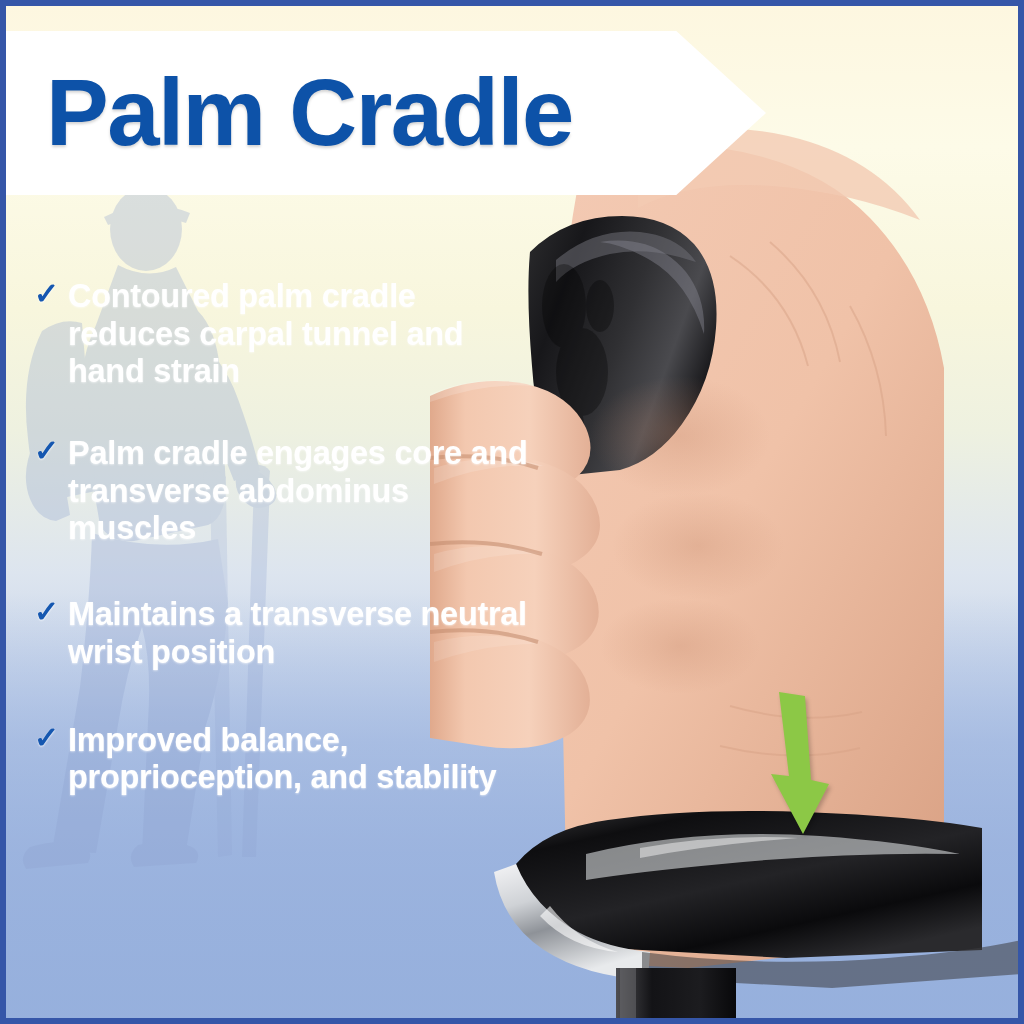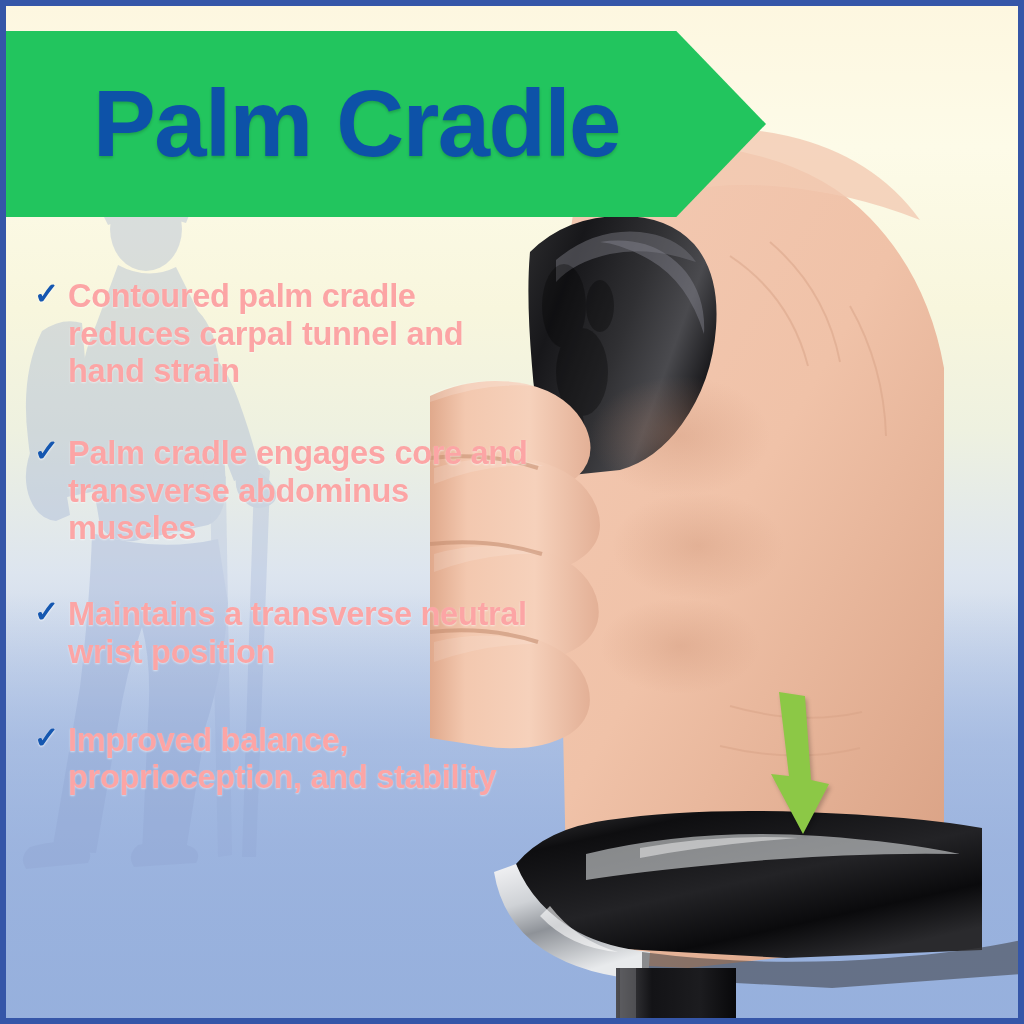--- a/index.html
+++ b/index.html
@@ -51,25 +51,25 @@
     left:-10px; top:175px;
     width:430px; height:700px;
     opacity:.30;
   }
   .silhouette svg { width:100%; height:100%; display:block; }
 
   
   .banner {
     position:absolute;
     left:6px; top:31px;
-    width:760px; height:186px;
-    background:#22c55e;
+    width:760px; height:164px;
+    background:#ffffff;
     clip-path:polygon(0 0, 88.2% 0, 100% 50%, 88.2% 100%, 0 100%);
     z-index:20;
-    display:flex; align-items:center;padding-left:47px;
+    display:flex; align-items:center;
   }
   .banner-title {
     margin-left:40px;
     font-size:94px;
     font-weight:bold;
     color:#0d52a8;
     letter-spacing:-1.5px;
     line-height:1;
     text-shadow:0 2px 3px rgba(0,0,0,.18);
     white-space:nowrap;
@@ -112,21 +112,21 @@
     width:34px;
     font-size:30px;
     line-height:1.08;
     color:#1557b0;
     font-weight:bold;
     text-shadow:0 1px 2px rgba(255,255,255,.8);
   }
   .bullet-text {
     font-size:32.5px;
     font-weight:bold;
-    color:#fca5a5;
+    color:#ffffff;
     line-height:1.16;
     letter-spacing:-0.3px;
     text-shadow:0 1px 2px rgba(255,255,255,.55);
   }
   
   .bullet.b1 { margin-bottom:44px; }
   .bullet.b2 { margin-bottom:48px; }
   .bullet.b3 { margin-bottom:50px; }
 </style>
 </head>

